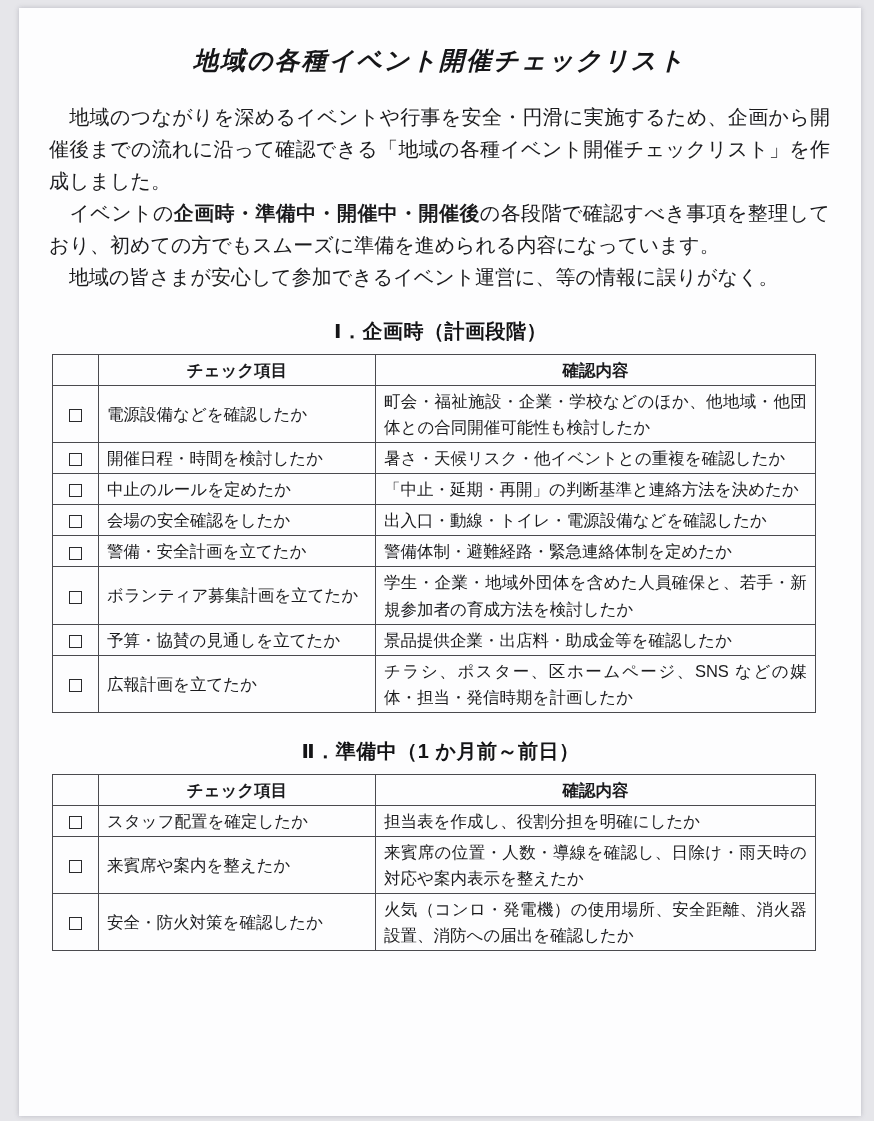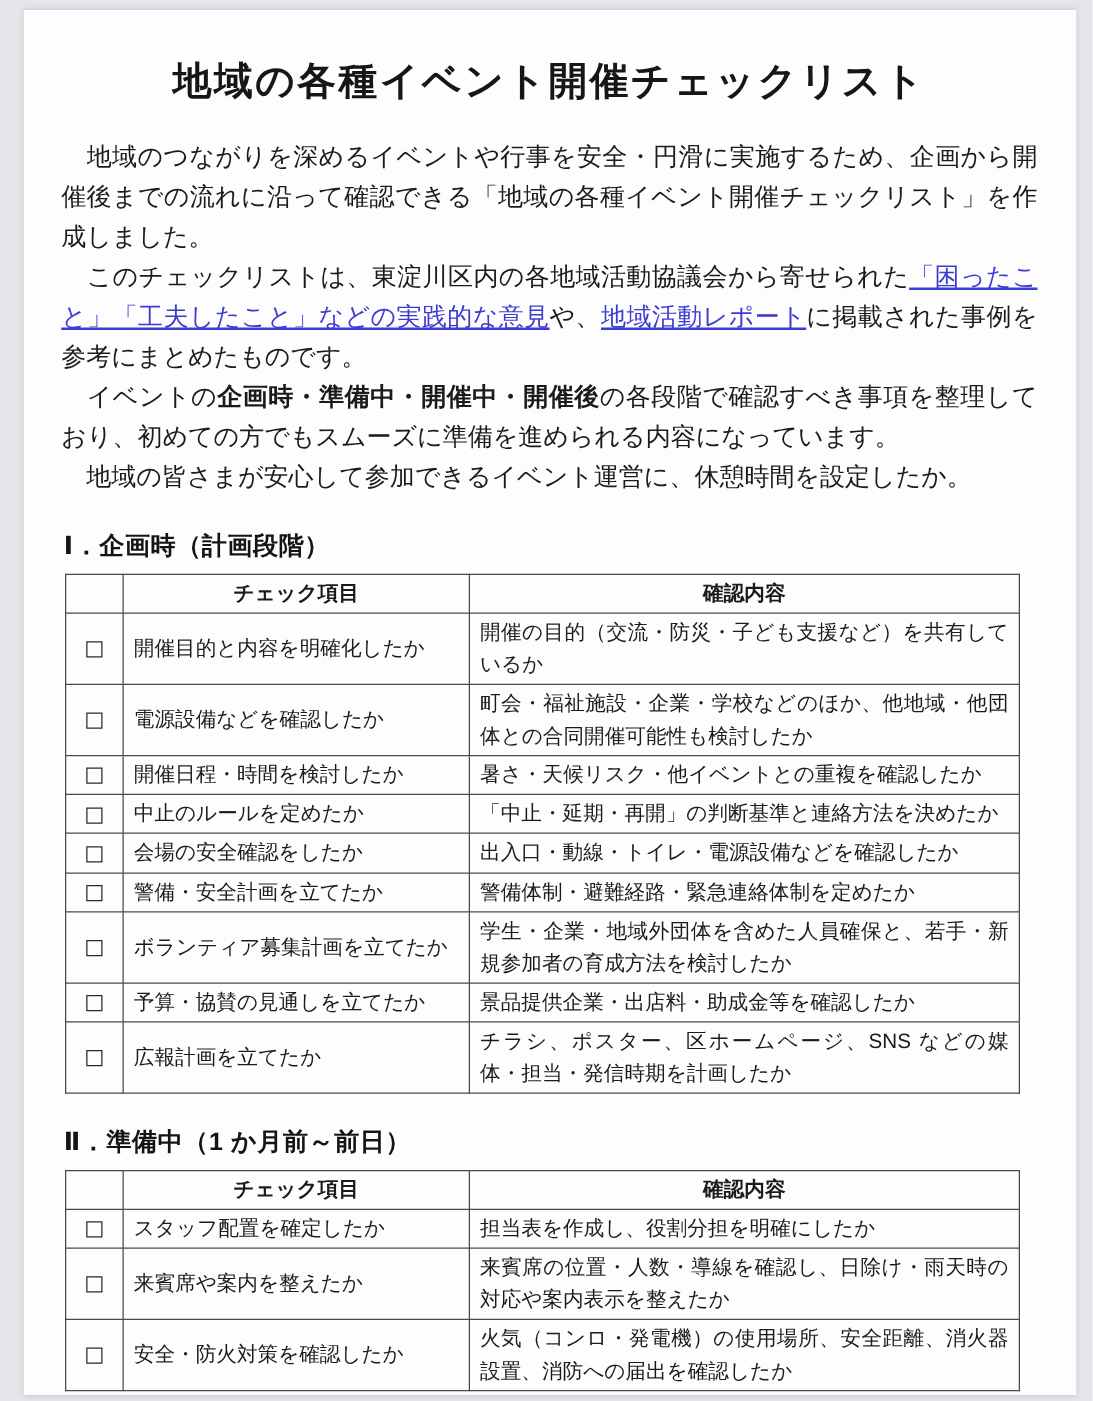--- a/index.html
+++ b/index.html
@@ -13,44 +13,46 @@
   }
   .page {
     position: absolute;
     top: 8px; left: 19px; right: 13px; bottom: 5px;
     background: #fdfdfe;
     box-shadow: 0 0 5px rgba(60,60,80,0.25);
     padding: 24px 31px 0 30px;
   }
   .doc-title {
     text-align: center;
-    font-size: 31px;
+    font-size: 25px;
     font-weight: 700;
     letter-spacing: 2px;
     margin: 12px 0 24px 0;
     color: #161618;
+    font-style: italic;
   }
   .intro p {
     font-size: 20px;
     line-height: 1.6;
     text-align: justify;
     color: #1b1b1d;
   }
   a.doc-link {
     color: #3c3bd0;
     text-decoration: underline;
     text-underline-offset: 2px;
     cursor: pointer;
   }
   .section-heading {
     font-size: 20px;
     font-weight: 700;
     margin: 25px 0 9px 2px;
     color: #141416;
     letter-spacing: 0.5px;
+    text-align: center;
   }
   table.checklist {
     border-collapse: collapse;
     width: 97.8%;
     margin-left: 3px;
     table-layout: fixed;
   }
   table.checklist col.c1 { width: 46px; }
   table.checklist col.c2 { width: 277px; }
   table.checklist th, table.checklist td {
@@ -77,43 +79,37 @@
 </style>
 </head>
 <body>
 
 <div class="page">
 
   <h1 class="doc-title">地域の各種イベント開催チェックリスト</h1>
 
   <div class="intro">
     <p>　地域のつながりを深めるイベントや行事を安全・円滑に実施するため、企画から開催後までの流れに沿って確認できる「地域の各種イベント開催チェックリスト」を作成しました。</p>
-    <p><span>　このチェックリストは、東淀川区内の各地域活動協議会から寄せられた</span><a class="doc-link">「困ったこと」「工夫したこと」などの実践的な意見</a><span>や、</span><a class="doc-link">地域活動レポート</a><span>に掲載された事例を参考にまとめたものです。</span></p>
     <p><span>　イベントの</span><b>企画時・準備中・開催中・開催後</b><span>の各段階で確認すべき事項を整理しており、初めての方でもスムーズに準備を進められる内容になっています。</span></p>
-    <p>　地域の皆さまが安心して参加できるイベント運営に、休憩時間を設定したか。</p>
+    <p>　地域の皆さまが安心して参加できるイベント運営に、等の情報に誤りがなく。</p>
   </div>
 
   <h2 class="section-heading">Ⅰ．企画時（計画段階）</h2>
 
   <table class="checklist">
     <colgroup>
         <col class="c1">
         <col class="c2">
         <col class="c3">
       </colgroup>
     <tbody>
         <tr>
       <th></th>
       <th>チェック項目</th>
       <th>確認内容</th>
-    </tr>
-    <tr>
-      <td class="cell-check"><span class="cb"></span></td>
-      <td>開催目的と内容を明確化したか</td>
-      <td class="cell-detail">開催の目的（交流・防災・子ども支援など）を共有しているか</td>
     </tr>
     <tr>
       <td class="cell-check"><span class="cb"></span></td>
       <td>電源設備などを確認したか</td>
       <td class="cell-detail">町会・福祉施設・企業・学校などのほか、他地域・他団体との合同開催可能性も検討したか</td>
     </tr>
     <tr>
       <td class="cell-check"><span class="cb"></span></td>
       <td>開催日程・時間を検討したか</td>
       <td class="cell-detail">暑さ・天候リスク・他イベントとの重複を確認したか</td>

